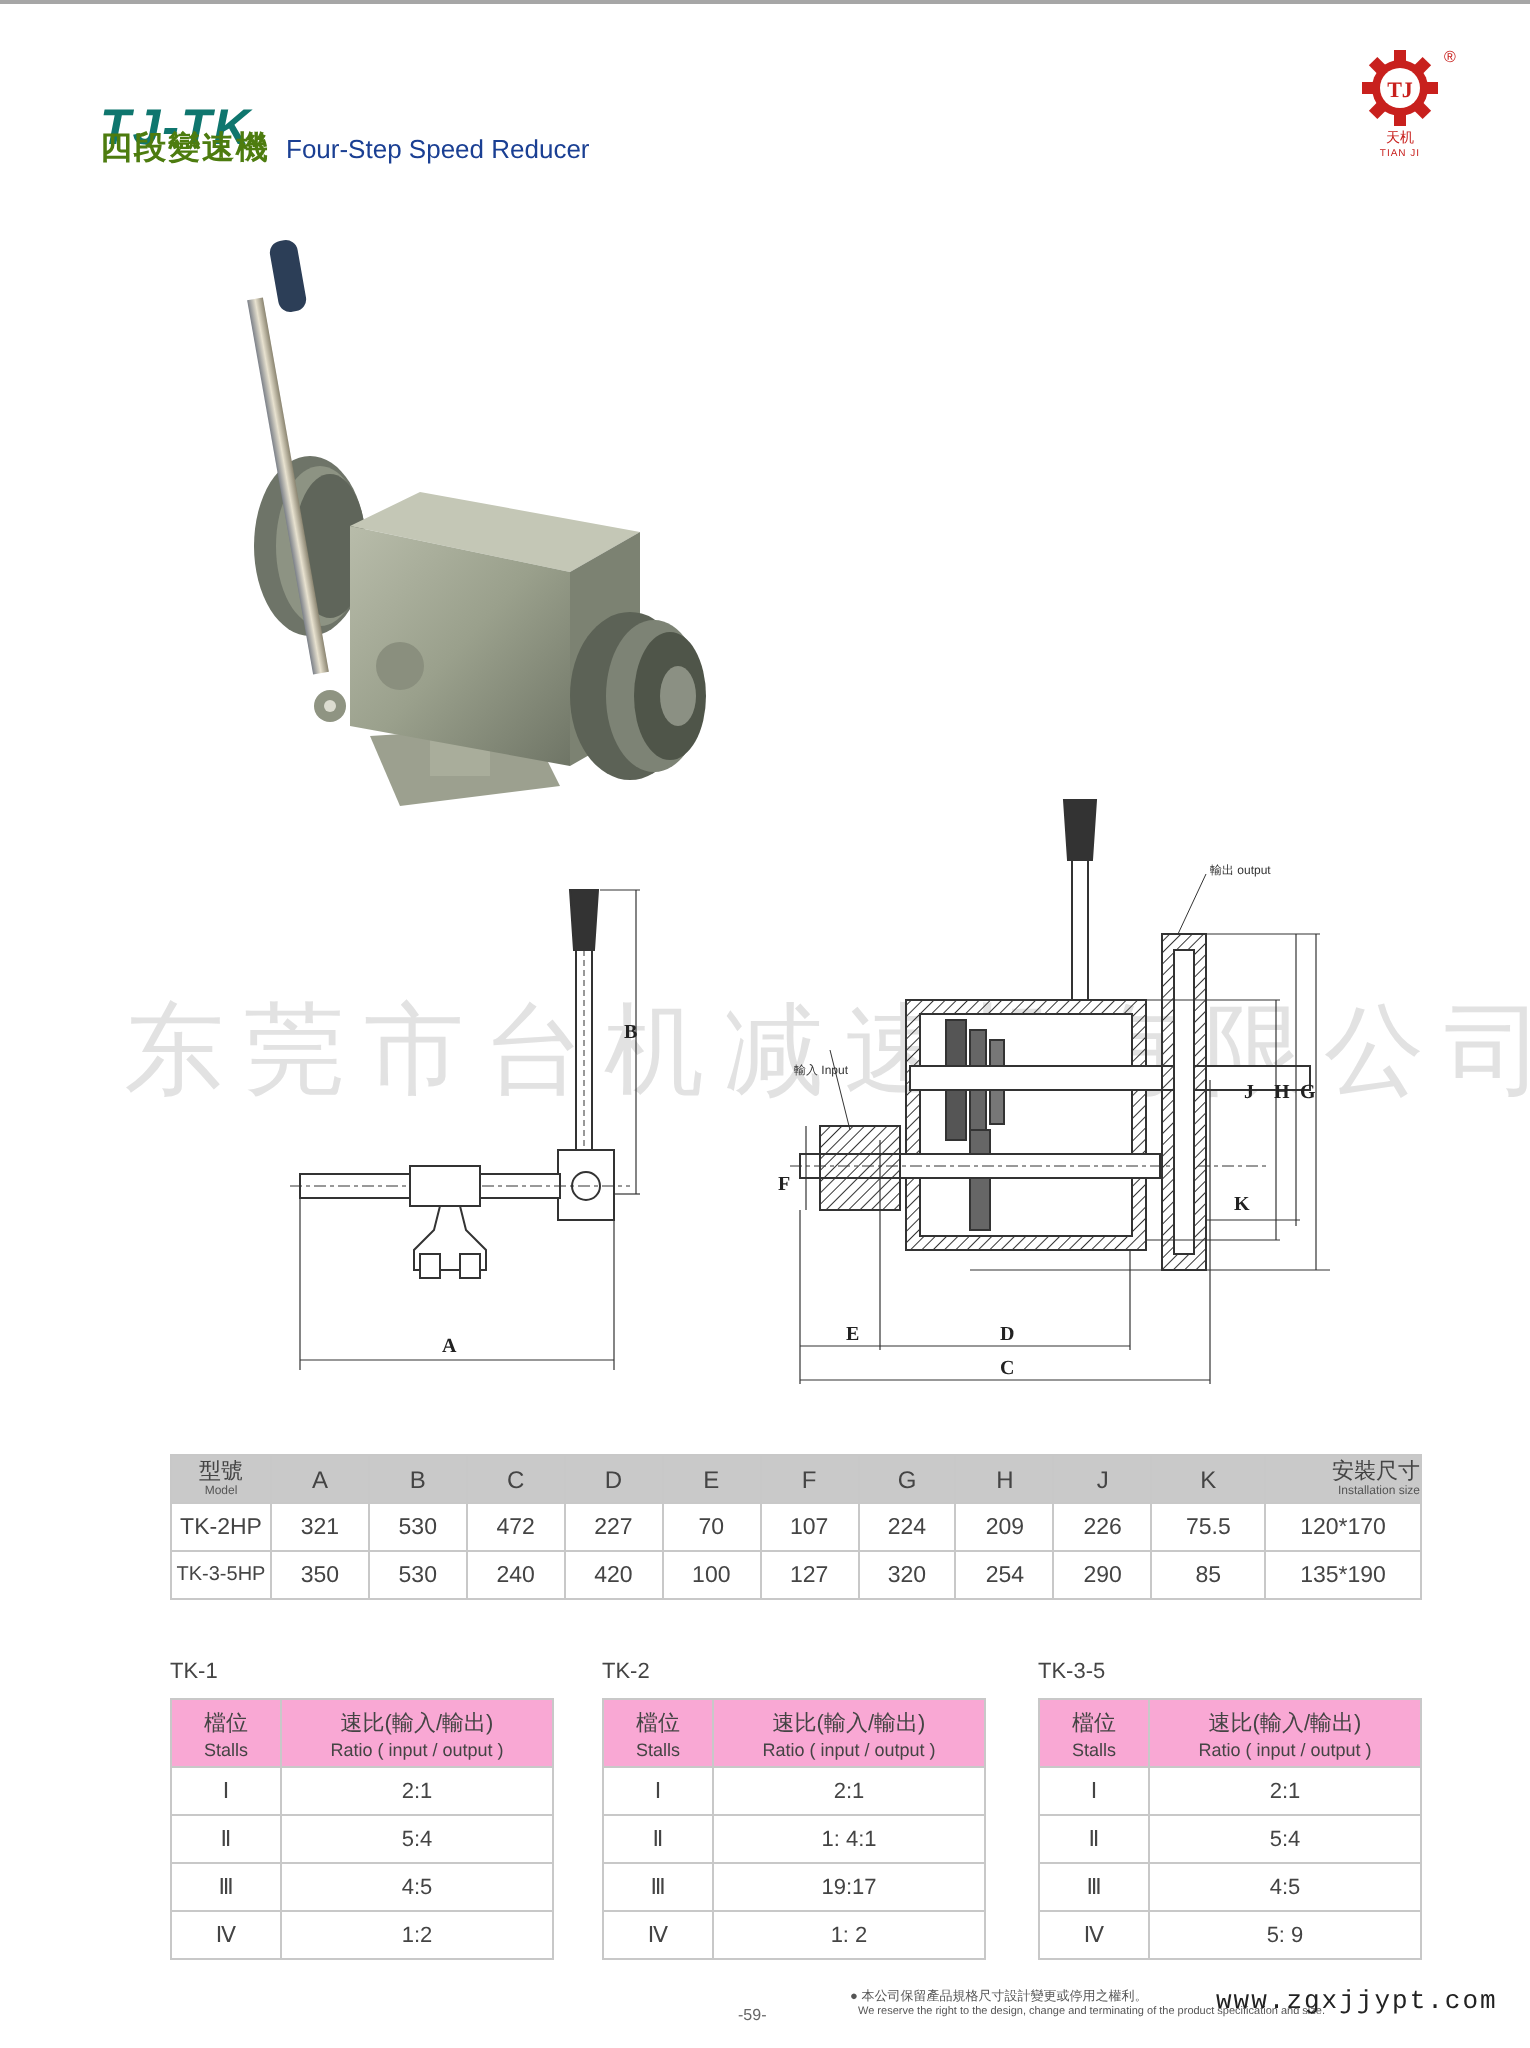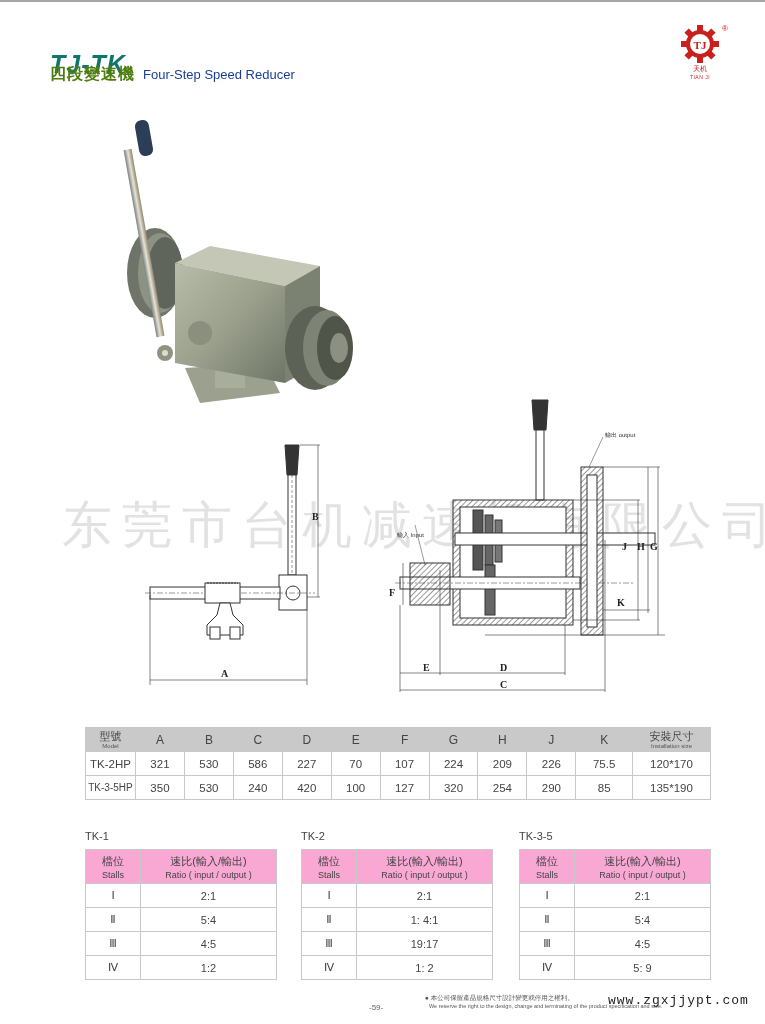--- a/index.html
+++ b/index.html
@@ -222,31 +222,31 @@
       <th>A</th>
       <th>B</th>
       <th>C</th>
       <th>D</th>
       <th>E</th>
       <th>F</th>
       <th>G</th>
       <th>H</th>
       <th>J</th>
       <th>K</th>
-      <th style="width:78px;">
+      <th style="width:78px;text-align:right;">
         <span class="th-stack"><span class="cn">安裝尺寸</span><span class="en">Installation size</span></span>
       </th>
     </tr>
   </thead>
   <tbody>
     <tr>
       <td>TK-2HP</td>
       <td>321</td>
       <td>530</td>
-      <td>586</td>
+      <td>472</td>
       <td>227</td>
       <td>70</td>
       <td>107</td>
       <td>224</td>
       <td>209</td>
       <td>226</td>
       <td>75.5</td>
       <td>120*170</td>
     </tr>
     <tr>

